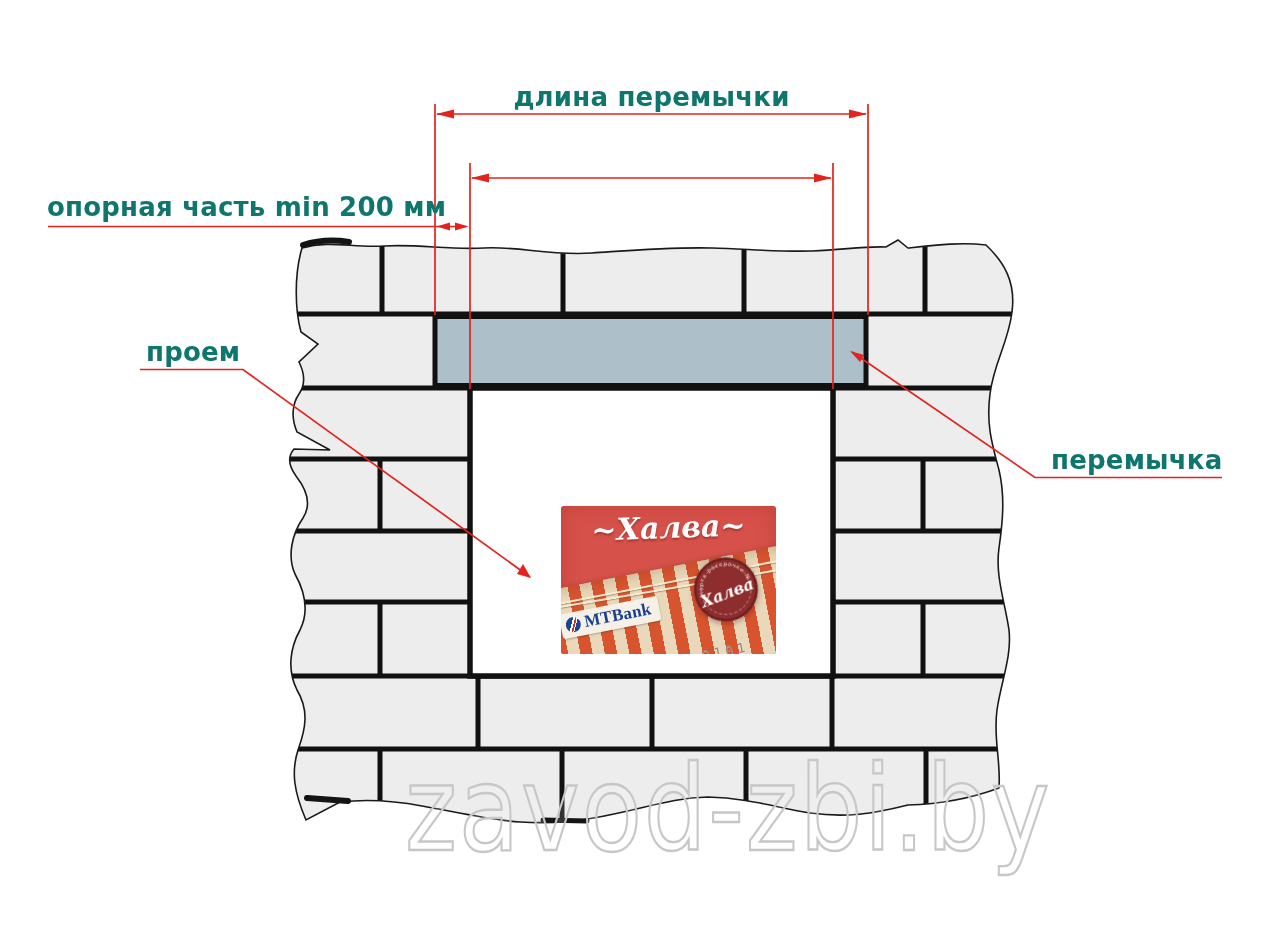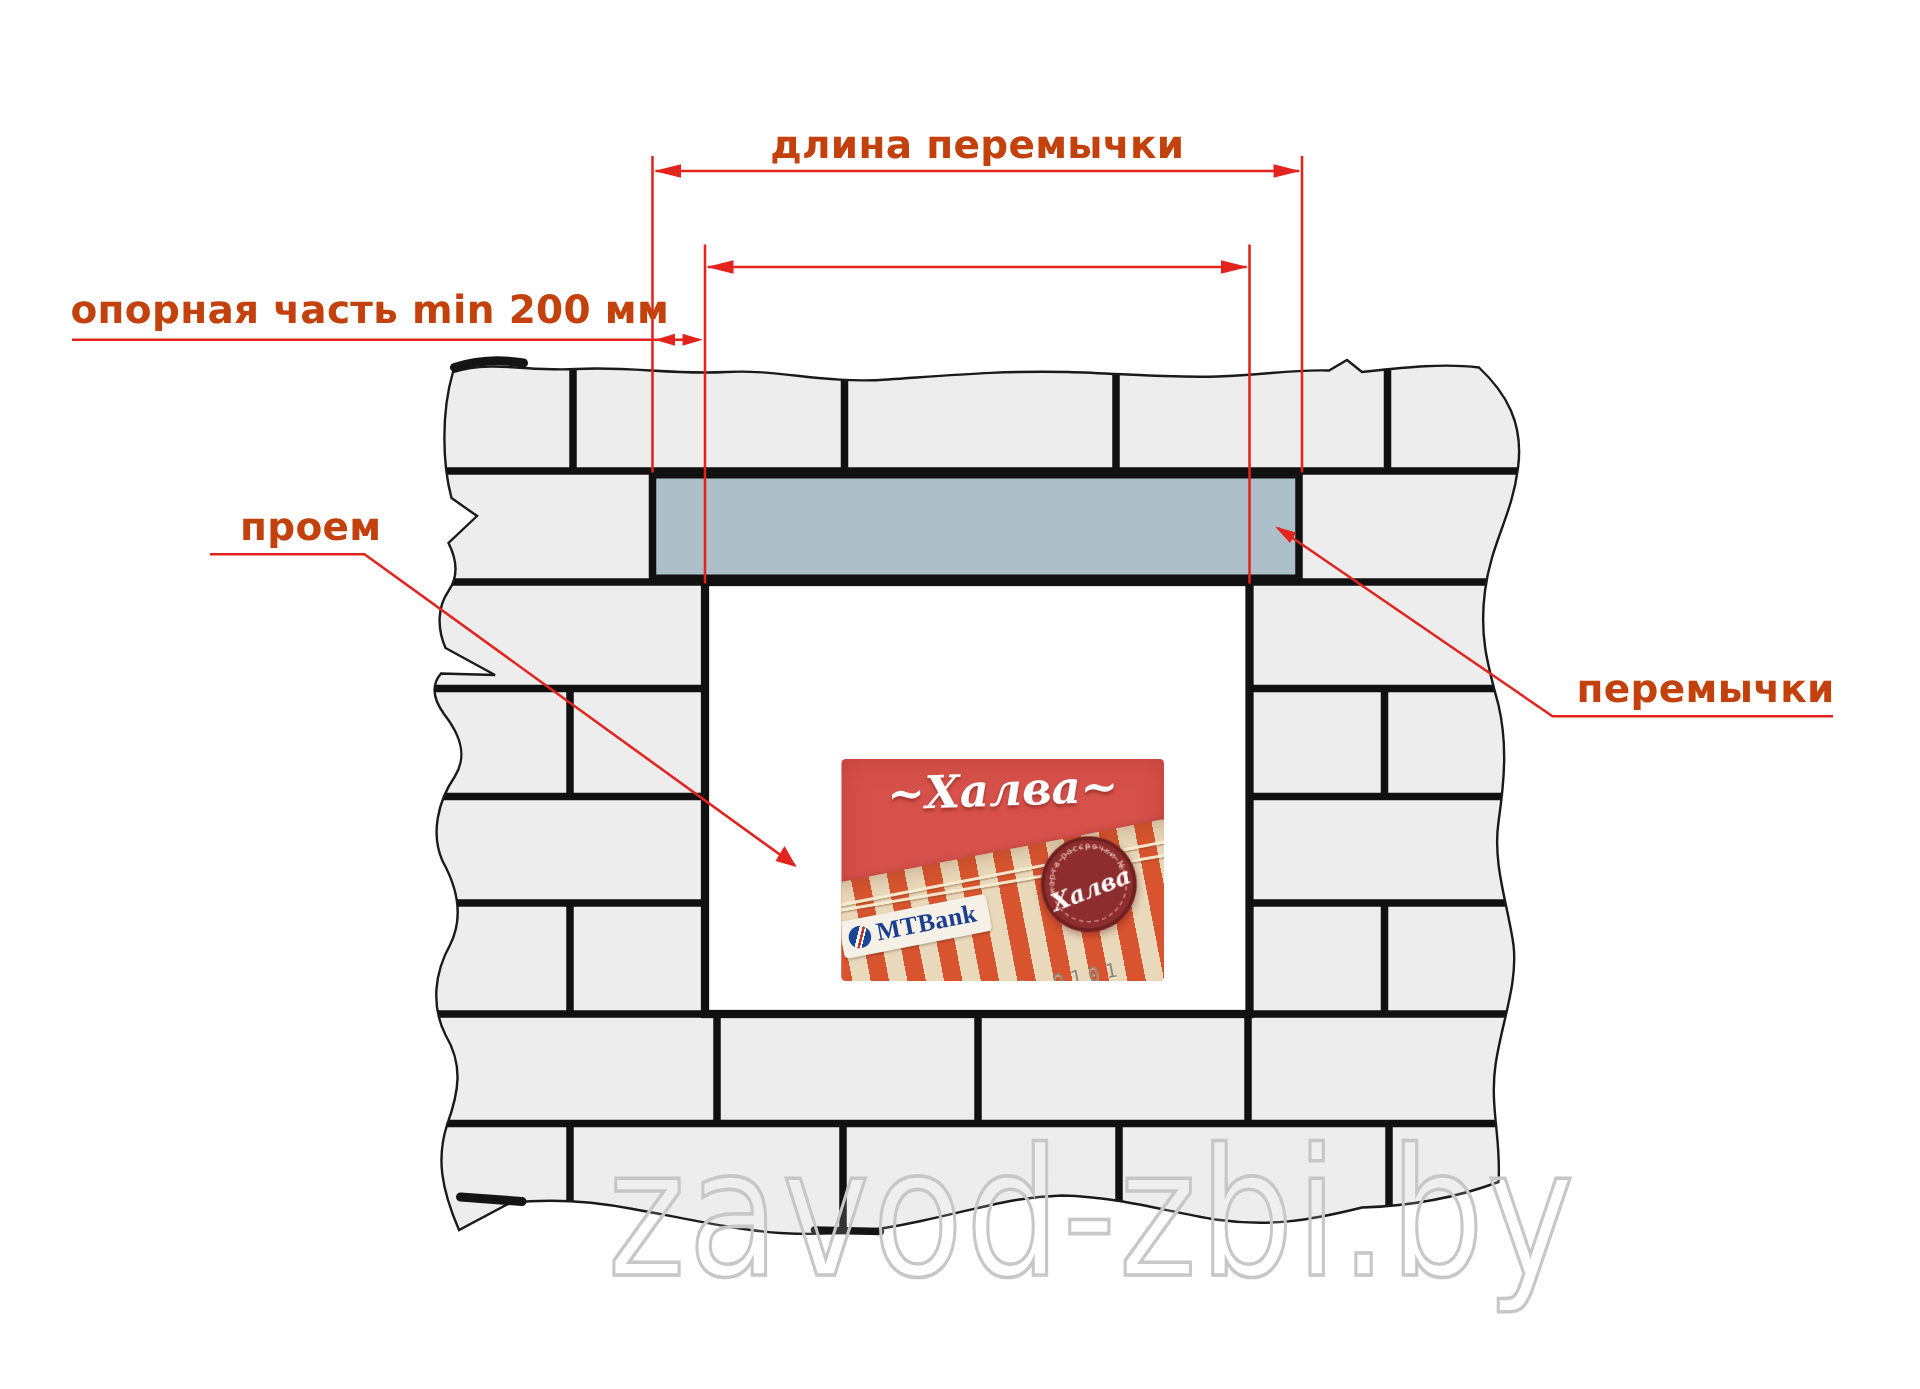--- a/index.html
+++ b/index.html
@@ -1,21 +1,21 @@
 <!DOCTYPE html>
 <html><head>
 <meta charset="utf-8">
 <style>
   html,body{margin:0;padding:0;background:#fff;}
   .stage{position:relative;width:1280px;height:926px;background:#ffffff;overflow:hidden;
          font-family:"DejaVu Sans","Liberation Sans",sans-serif;}
   .stage svg{position:absolute;left:0;top:0;}
 
   
-  .dim-label{position:absolute;color:#c2410c;font-weight:bold;font-size:26px;
+  .dim-label{position:absolute;color:#0f766e;font-weight:bold;font-size:26px;
              white-space:nowrap;letter-spacing:.2px;line-height:1.05;}
   .dim-label.centered{text-align:center;}
 
   
   .promo{position:absolute;left:561px;top:506px;width:215px;height:148px;
          background:#d5514a;border-radius:3px;overflow:hidden;
          box-shadow:inset 0 0 18px rgba(160,40,30,.35);}
   .promo-title{position:absolute;left:0;right:0;top:4px;text-align:center;
          font-family:"DejaVu Serif","Liberation Serif",serif;font-style:italic;font-weight:bold;
          font-size:30px;color:#ffffff;transform:rotate(-2deg);
@@ -157,22 +157,22 @@
       <polygon points="850,351 864,355 860,362"></polygon>
     </g>
 
     <g transform="translate(405,850) scale(0.84,1)">
       <text x="0" y="0" font-family="DejaVu Sans" font-size="118" letter-spacing="2" fill="rgba(255,255,255,0.14)" stroke="#c7c7c7" stroke-width="2.4">zavod-zbi.by</text>
     </g>
   </svg>
 
   <div class="dim-label centered" style="left:435px;top:84px;width:433px;">длина перемычки</div>
   <div class="dim-label" style="left:47px;top:194px;">опорная часть min 200 мм</div>
-  <div class="dim-label" style="left:146px;top:339px;margin-left:14px;">проем</div>
-  <div class="dim-label" style="left:1051px;top:447px;">перемычки</div>
+  <div class="dim-label" style="left:146px;top:339px;">проем</div>
+  <div class="dim-label" style="left:1051px;top:447px;">перемычка</div>
 
   <div class="promo">
     <div class="promo-title">~Халва~</div>
     <div class="card">
       <div class="string" style="top:14px;"></div>
       <div class="string" style="top:20px;transform:rotate(1.4deg);"></div>
       <div class="mtb">
         <span class="mtb-icon"></span>
         <span class="mtb-text">MTBank</span>
       </div>

